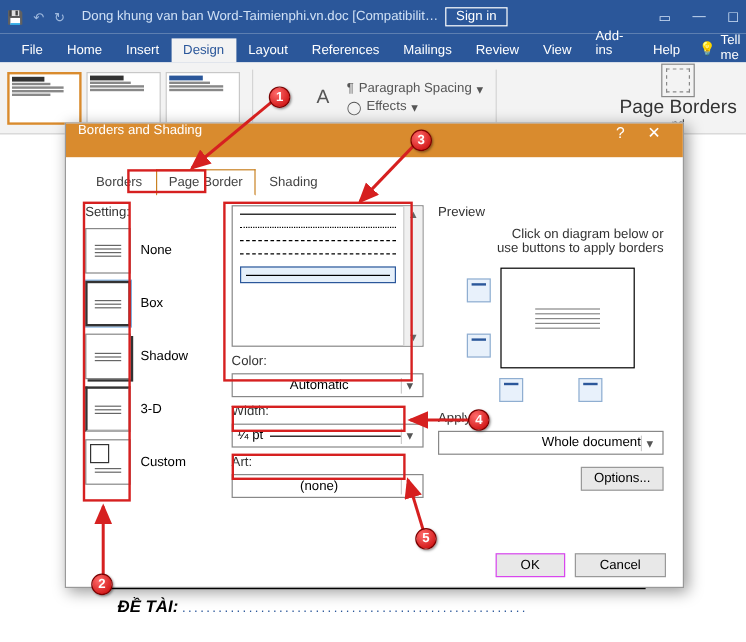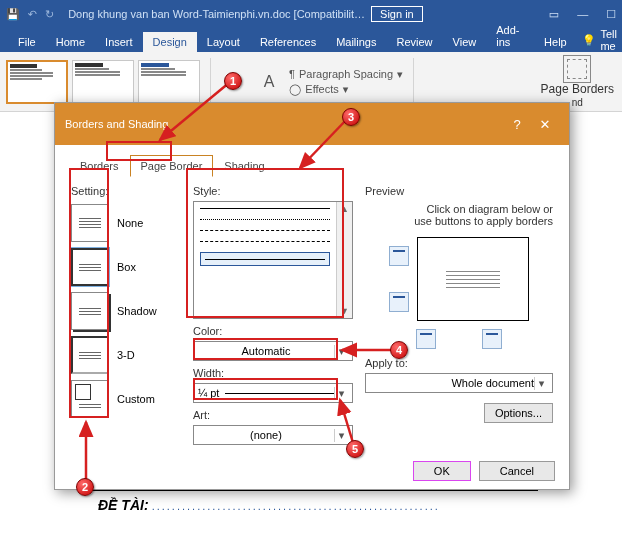--- a/index.html
+++ b/index.html
@@ -36,21 +36,21 @@
 .ribbtn{display:flex;flex-direction:column;align-items:center;gap:2px;padding:2px 4px;color:#555}
 .ribbtn .ico{width:20px;height:20px;display:flex;align-items:center;justify-content:center}
 .ribopts{display:flex;flex-direction:column;gap:2px;font-size:11px;color:#555}
 .ribopts .row{display:flex;align-items:center;gap:4px}
 .pageborders{display:flex;flex-direction:column;align-items:center;padding:2px;color:#333;margin-left:auto}
 .pageborders .ico{width:28px;height:28px;border:1px solid #888;position:relative}
 .pageborders .ico::after{content:"";position:absolute;inset:3px;border:1px dashed #888}
 
 
 .dialog{position:absolute;left:54px;top:102px;width:516px;height:388px;background:#fff;border:1px solid #999;box-shadow:3px 3px 12px rgba(0,0,0,0.4)}
-.dlgtitle{height:42px;background:#d98b2e;display:flex;align-items:center;padding:0 10px;color:#fff;font-size:12px}
+.dlgtitle{height:28px;background:#d98b2e;display:flex;padding:0 10px;color:#fff;font-size:12px}
 .dlgtitle .spacer{flex:1}
 .dlgtitle .ctl{width:28px;text-align:center;color:#fff;font-size:13px}
 .dlgtabs{display:flex;padding:10px 14px 0 14px;gap:0}
 .dlgtabs .dtab{padding:4px 10px;border:1px solid transparent;color:#444;cursor:pointer}
 .dlgtabs .dtab.active{border:1px solid #c98223;border-bottom:1px solid #fff;font-weight:normal}
 .dlgbody{padding:8px 16px;display:flex;gap:12px}
 .col{display:flex;flex-direction:column}
 .col.settings{width:110px}
 .col.middle{width:160px}
 .col.preview{flex:1}
@@ -190,21 +190,21 @@
       </div>
     <div class="row">
         <span>◯</span>
         <span>Effects</span>
         <span>▾</span>
       </div>
   </div>
   <div class="ribsep"></div>
   <div class="pageborders">
     <div class="ico"></div>
-    <div style="font-size:12px;text-align:left;line-height:1.1">Page Borders</div>
+    <div style="font-size:16px;text-align:left;line-height:1.1">Page Borders</div>
     <div style="font-size:10px">nd</div>
   </div>
 </div>
 
 <div class="docpage">
   <span class="detai">ĐỀ TÀI:</span>
   <span class="dots"> .........................................................</span>
 </div>
 
 <div class="dialog">
@@ -259,21 +259,20 @@
       <div class="setopt">
           <div class="box custom">
             <div class="l" style="margin-top:14px"></div>
             <div class="l"></div>
           </div>
           <span>Custom</span>
         </div>
     </div>
 
     <div class="col middle">
-      <div class="lbl">Style:</div>
       <div class="stylelist">
         <div class="styleitems">
           <div class="styleline"></div>
           <div class="styleline dotted"></div>
           <div class="styleline dashed"></div>
           <div class="styleline dashdot"></div>
           <div class="styleline sel"></div>
         </div>
         <div class="stylesb">
             <span>▲</span>

